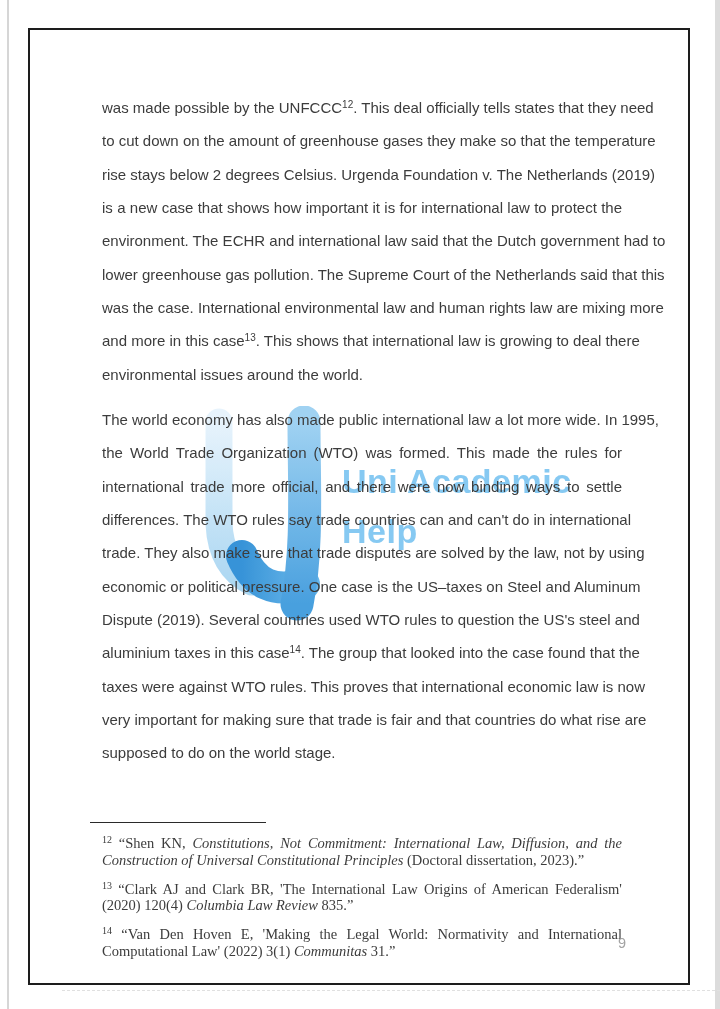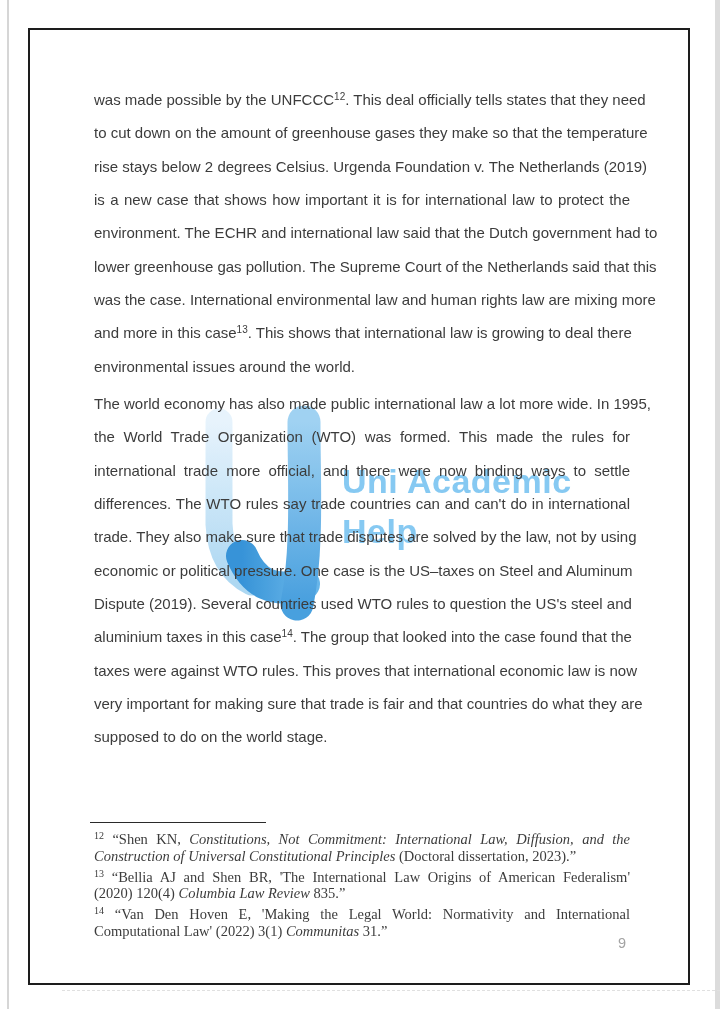--- a/index.html
+++ b/index.html
@@ -48,21 +48,21 @@
   .wm-text-2 { left: 312px; top: 484px; }
 
   
   .body-text {
     position: absolute; z-index: 1;
     left: 60px; top: 49px; width: 544px;
     font-size: 15px;
     line-height: 33.33px;
     color: #3c3c3c;
   }
-  .para { margin: 4px; }
+  .para { margin: 12px; }
   .tline {
     text-align: justify;
     text-align-last: justify;
     white-space: nowrap;
     text-justify: inter-word;
   }
   .tline-last { text-align-last: left; }
   sup {
     font-size: 10px;
     line-height: 0;
@@ -144,34 +144,34 @@
         <div class="para">
           <div class="tline"><span>The world economy has also made public international law a lot more wide. In 1995,</span></div>
           <div class="tline"><span>the World Trade Organization (WTO) was formed. This made the rules for</span></div>
           <div class="tline"><span>international trade more official, and there were now binding ways to settle</span></div>
           <div class="tline"><span>differences. The WTO rules say trade countries can and can't do in international</span></div>
           <div class="tline"><span>trade. They also make sure that trade disputes are solved by the law, not by using</span></div>
           <div class="tline"><span>economic or political pressure. One case is the US–taxes on Steel and Aluminum</span></div>
           <div class="tline"><span>Dispute (2019). Several countries used WTO rules to question the US's steel and</span></div>
           <div class="tline"><span>aluminium taxes in this case</span><sup>14</sup><span>. The group that looked into the case found that the</span></div>
           <div class="tline"><span>taxes were against WTO rules. This proves that international economic law is now</span></div>
-          <div class="tline"><span>very important for making sure that trade is fair and that countries do what they are</span></div>
+          <div class="tline"><span>very important for making sure that trade is fair and that countries do what rise are</span></div>
           <div class="tline tline-last"><span>supposed to do on the world stage.</span></div>
         </div>
       </div>
 
     <div class="footnotes">
       <div class="fsep"></div>
       <div>
           <div class="para">
             <div class="tline"><sup>12</sup><span> “Shen KN, </span><span class="it">Constitutions, Not Commitment: International Law, Diffusion, and the</span></div>
             <div class="tline tline-last"><span class="it">Construction of Universal Constitutional Principles</span><span> (Doctoral dissertation, 2023).”</span></div>
           </div>
           <div class="para">
-            <div class="tline"><sup>13</sup><span> “Bellia AJ and Shen BR, 'The International Law Origins of American Federalism'</span></div>
+            <div class="tline"><sup>13</sup><span> “Clark AJ and Clark BR, 'The International Law Origins of American Federalism'</span></div>
             <div class="tline tline-last"><span>(2020) 120(4) </span><span class="it">Columbia Law Review</span><span> 835.”</span></div>
           </div>
           <div class="para">
             <div class="tline"><sup>14</sup><span> “Van Den Hoven E, 'Making the Legal World: Normativity and International</span></div>
             <div class="tline tline-last"><span>Computational Law' (2022) 3(1) </span><span class="it">Communitas</span><span> 31.”</span></div>
           </div>
         </div>
     </div>
 
     <div class="page-number">9</div>

